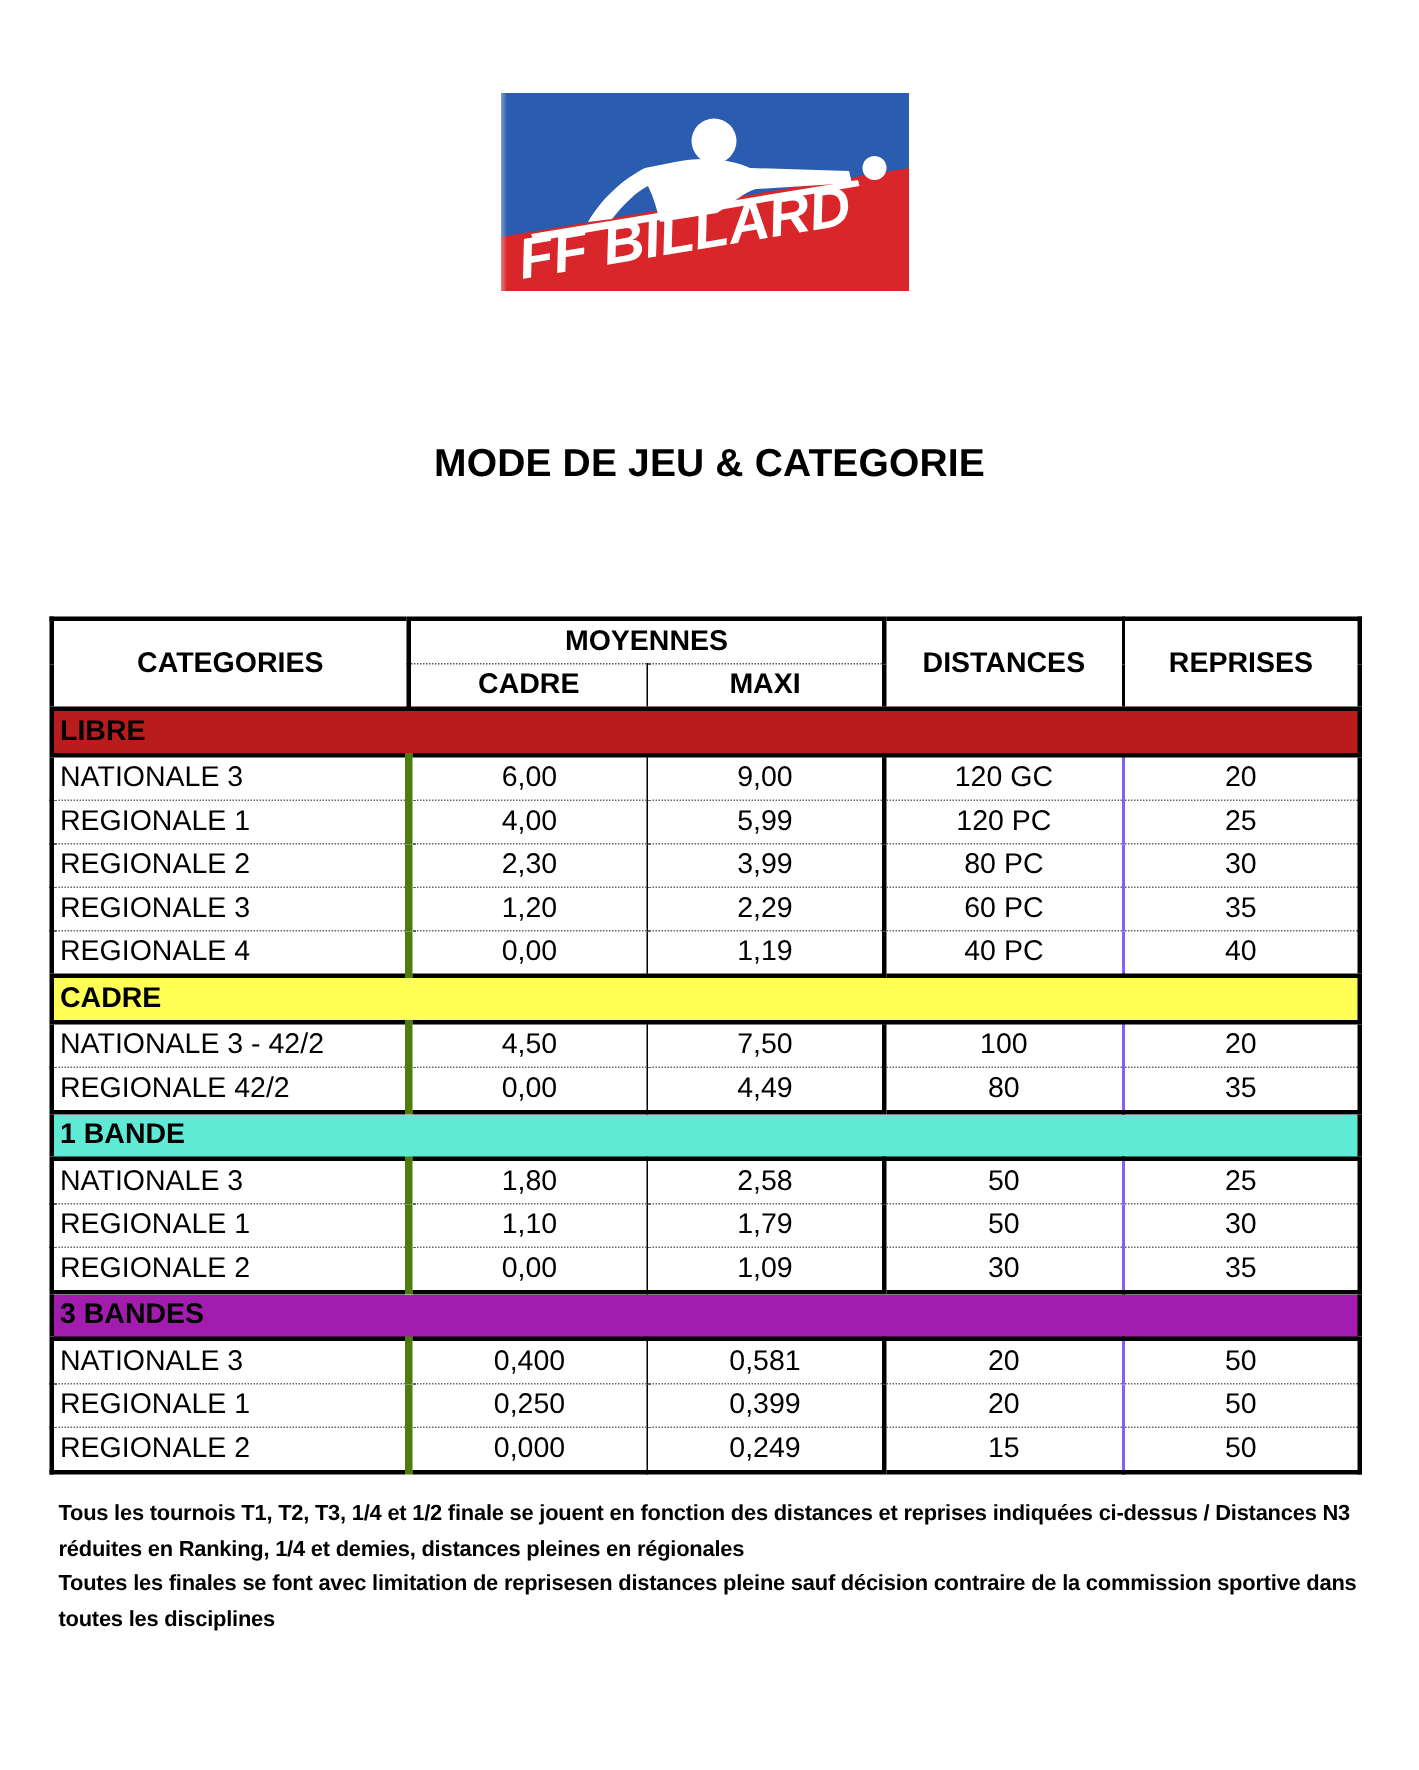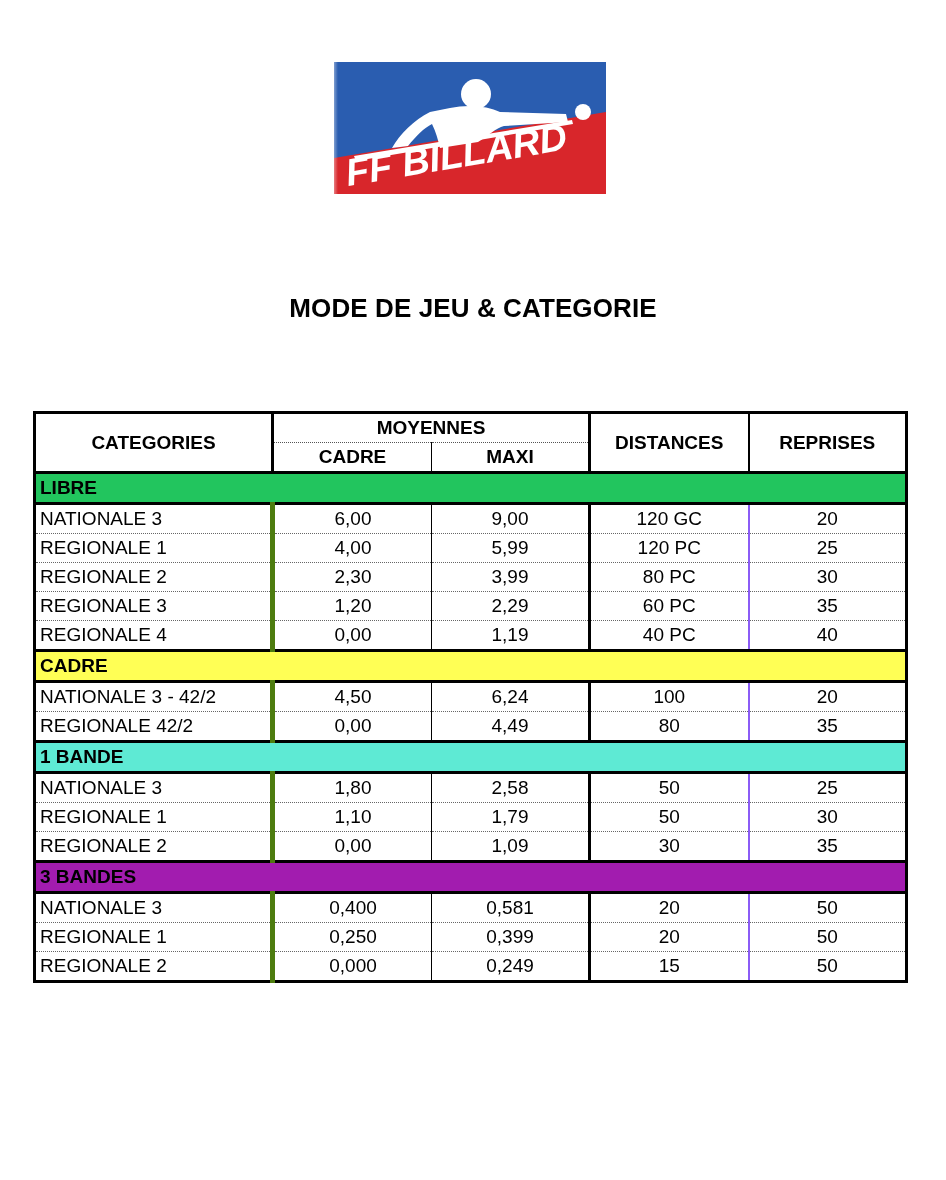--- a/index.html
+++ b/index.html
@@ -171,21 +171,21 @@
       <th class="th-dist" rowspan="2">DISTANCES</th>
       <th class="th-rep" rowspan="2">REPRISES</th>
     </tr>
     <tr>
       <th class="th-mini">CADRE</th>
       <th class="th-maxi">MAXI</th>
     </tr>
   </thead>
   <tbody id="table-body">
       <tr class="section-row">
-        <td colspan="5" style="background: #22c55e;">LIBRE</td>
+        <td colspan="5" style="background: #b91c1c;">LIBRE</td>
       </tr>
       <tr class="data-row">
         <td class="cell-cat">NATIONALE 3</td>
         <td class="cell-min">6,00</td>
         <td class="cell-max">9,00</td>
         <td class="cell-dist">120 GC</td>
         <td class="cell-rep">20</td>
       </tr>
       <tr class="data-row">
         <td class="cell-cat">REGIONALE 1</td>
@@ -214,21 +214,21 @@
         <td class="cell-max">1,19</td>
         <td class="cell-dist">40 PC</td>
         <td class="cell-rep">40</td>
       </tr>
       <tr class="section-row">
         <td colspan="5" style="background: rgb(255, 255, 85);">CADRE</td>
       </tr>
       <tr class="data-row">
         <td class="cell-cat">NATIONALE 3 - 42/2</td>
         <td class="cell-min">4,50</td>
-        <td class="cell-max">6,24</td>
+        <td class="cell-max">7,50</td>
         <td class="cell-dist">100</td>
         <td class="cell-rep">20</td>
       </tr>
       <tr class="data-row last">
         <td class="cell-cat">REGIONALE 42/2</td>
         <td class="cell-min">0,00</td>
         <td class="cell-max">4,49</td>
         <td class="cell-dist">80</td>
         <td class="cell-rep">35</td>
       </tr>
@@ -277,13 +277,15 @@
         <td class="cell-cat">REGIONALE 2</td>
         <td class="cell-min">0,000</td>
         <td class="cell-max">0,249</td>
         <td class="cell-dist">15</td>
         <td class="cell-rep">50</td>
       </tr>
     </tbody>
 </table>
 
 <div class="notes">
+  <p>Tous les tournois T1, T2, T3, 1/4 et 1/2 finale se jouent en fonction des distances et reprises indiquées ci-dessus / Distances N3 réduites en Ranking, 1/4 et demies, distances pleines en régionales</p>
+  <p>Toutes les finales se font avec limitation de reprisesen distances pleine sauf décision contraire de la commission sportive dans toutes les disciplines</p>
 </div>
 
 </body></html>

